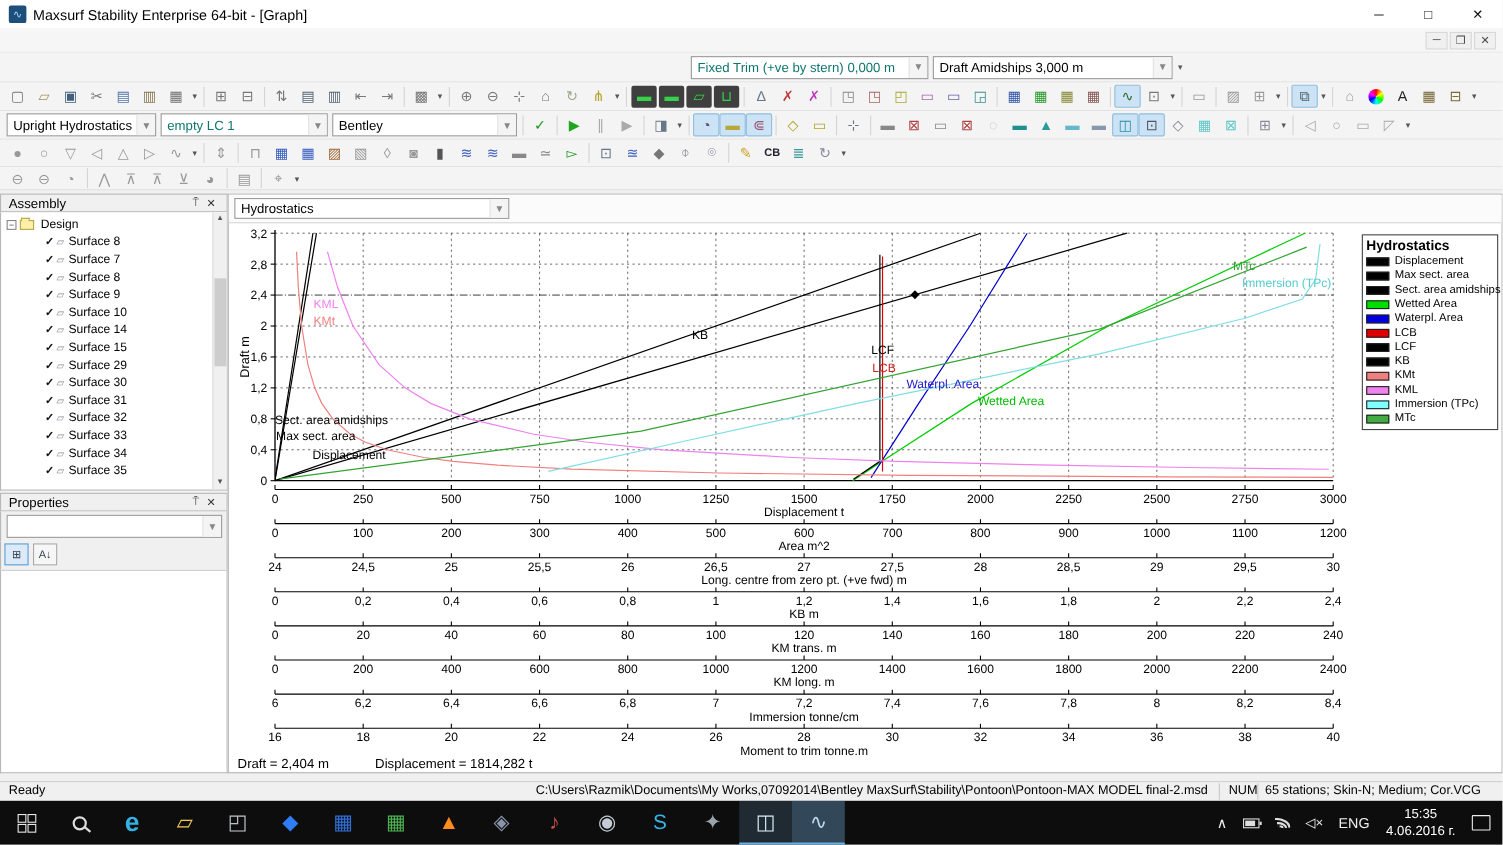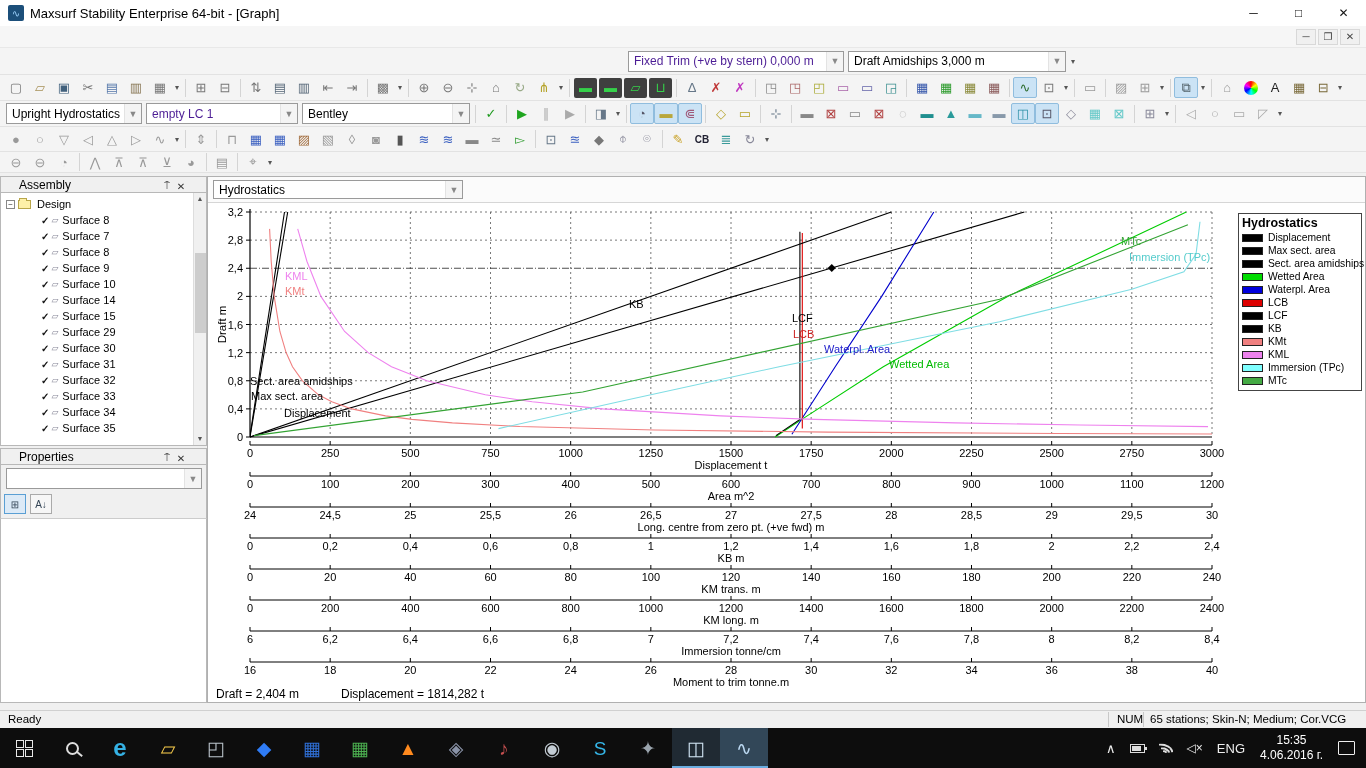--- a/index.html
+++ b/index.html
@@ -24,26 +24,26 @@
   #toolbars { position:absolute; left:0; top:48px; width:1366px; }
   .trow { display:flex; align-items:center; background:#f4f4f4; border-bottom:1px solid #e2e2e2; padding-left:4px; }
   .tbtn { width:24px; height:21px; display:flex; align-items:center; justify-content:center; font-size:13px; color:#777; flex:0 0 auto; border-radius:2px; }
   .tbtn.txt { font-size:10px; font-weight:bold; }
   .tbtn.hl { background:#cbe3f5; border:1px solid #90bdde; }
   .tbtn.dk { background:#3f3f3f; width:23px; height:20px; margin:0 1px; }
   .tsep { width:1px; height:18px; background:#d4d4d4; margin:0 3px; flex:0 0 auto; }
   .tdrop { font-size:8px; color:#555; padding:0 3px; flex:0 0 auto; }
   .combo { height:21px; background:#fff; border:1px solid #9a9a9a; display:flex; align-items:center; font-size:12px; padding-left:5px; position:relative; margin:0 2px; flex:0 0 auto; white-space:nowrap; overflow:hidden; }
   .combo .arr { position:absolute; right:0; top:0; bottom:0; width:17px; display:flex; align-items:center; justify-content:center; color:#888; font-size:9px; background:#f4f4f4; border-left:1px solid #e3e3e3; }
-  .combo.dis .lbl { color:#4c1d95; }
+  .combo.dis .lbl { color:#0f766e; }
   .wheel { width:14px; height:14px; border-radius:50%; background:conic-gradient(#f00,#ff0,#0f0,#0ff,#00f,#f0f,#f00); }
 
   
   #sidebar { position:absolute; left:0; top:176px; width:207px; height:527px; display:flex; flex-direction:column; }
-  .panel-h { height:17px; background:#f0f0f0; border:1px solid #b8b8b8; display:flex; align-items:flex-end; font-size:12px; padding:0 18px; }
+  .panel-h { height:17px; background:#f0f0f0; border:1px solid #b8b8b8; display:flex; align-items:center; font-size:12px; padding:0 7px; }
   .panel-h .sp { flex:1; }
   .ph-btn { width:14px; font-size:10px; color:#333; text-align:center; }
   #assembly-tree { position:relative; height:253px; background:#fff; border:1px solid #b8b8b8; border-top:none; overflow:hidden; font-size:11px; padding-top:3px; }
   .trow-item { height:16px; display:flex; align-items:center; }
   .expander { width:9px; height:9px; border:1px solid #888; margin:0 3px 0 5px; font-size:8px; line-height:7px; text-align:center; color:#333; background:#fff; }
   .folder { width:13px; height:9px; background:#fdf0a8; border:1px solid #b8a64a; margin-right:4px; position:relative; }
   .folder::before { content:""; position:absolute; left:0; top:-3px; width:6px; height:2px; background:#fdf0a8; border:1px solid #b8a64a; border-bottom:none; }
   .tcheck { color:#111; font-size:10px; font-weight:bold; margin:0 2px 0 40px; }
   .surfglyph { color:#889; font-size:9px; margin-right:4px; }
   .vscroll { position:absolute; right:0; top:0; bottom:0; width:13px; background:#f0f0f0; border-left:1px solid #ddd; }
@@ -785,20 +785,21 @@
         <div class="litem">
           <span class="lswatch" style="background: rgb(68, 170, 68);"></span>
           <span class="llabel">MTc</span>
         </div>
       </div>
   </div>
 </div>
 
 <div id="statusbar">
   <span id="sb-ready">Ready</span>
+  <span id="sb-path">C:\Users\Razmik\Documents\My Works,07092014\Bentley MaxSurf\Stability\Pontoon\Pontoon-MAX MODEL final-2.msd</span>
   <span class="sb-sep" style="left:1108px;"></span>
   <span id="sb-num">NUM</span>
   <span class="sb-sep" style="left:1143px;"></span>
   <span id="sb-info">65 stations; Skin-N; Medium; Cor.VCG</span>
 </div>
 
 <div id="taskbar">
   <div class="tb-cell">
     <div class="win-logo">
         <span></span>

